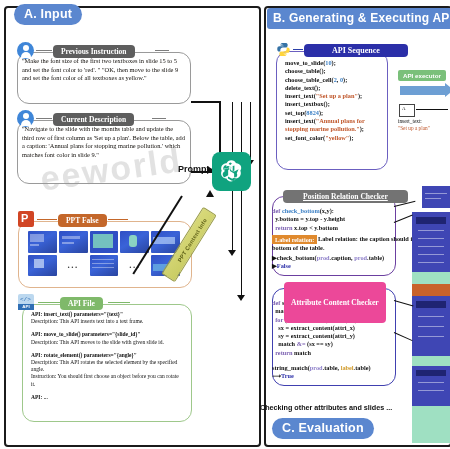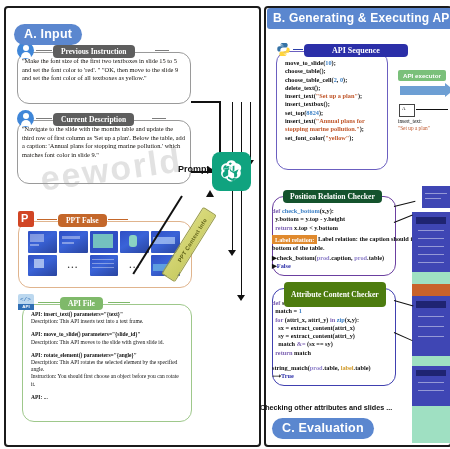--- a/index.html
+++ b/index.html
@@ -8,21 +8,21 @@
   .root{position:absolute;inset:0;}
 
   
   .panel{position:absolute;border:2px solid #1b1b1b;border-radius:4px;background:#fff;}
   #panelA{left:4px;top:6px;width:253px;height:437px;}
   #panelB{left:264px;top:6px;width:184px;height:437px;}
 
   .panel-badge{position:absolute;background:#5b87cf;color:#fff;border-radius:12px;
      font-family:"Liberation Sans",sans-serif;font-weight:bold;font-size:12.5px;
      padding:3px 10px 4px 10px;letter-spacing:.2px;white-space:nowrap;z-index:20;}
-  #badgeA{left:14px;top:24px;}
+  #badgeA{left:14px;top:4px;}
   #badgeB{left:267px;top:8px;border-radius:3px;padding:3px 6px 4px 6px;font-size:12px;}
   #badgeC{left:272px;top:418px;}
 
   
   .bubble{position:absolute;border-radius:12px;background:#fff;}
   .chip{position:absolute;border-radius:4px;font-family:"Liberation Serif",serif;
      font-weight:bold;font-size:7.5px;color:#fff;padding:2px 8px;white-space:nowrap;z-index:6;}
   .dash{position:absolute;height:1px;z-index:5;}
 
   .avatar{position:absolute;width:17px;height:17px;border-radius:50%;
@@ -232,36 +232,36 @@
   <div class="minislide">
     <span>A</span>
   </div>
   <div class="arrow-line" style="left:416px;top:109px;width:32px;height:1.4px;"></div>
   <div style="position:absolute;left:398px;top:118px;font-size:5.3px;line-height:7px;font-family:'Liberation Serif',serif;">
     <div>insert_text:</div>
     <div class="str">"Set up a plan"</div>
   </div>
 
   <div class="bubble" style="left:272px;top:196px;width:122px;height:78px;border:1.4px solid #6b3fa0;"></div>
-  <div class="chip" style="left:283px;top:190px;background:#14532d;font-size:7.6px;padding:2px 7px;">Position Relation Checker</div>
+  <div class="chip" style="left:283px;top:190px;background:#737373;font-size:7.6px;padding:2px 20px;text-decoration:underline;">Position Relation Checker</div>
 
   <div class="code" style="left:272px;top:207px;"><span class="kw">def </span><span class="cmt">check_bottom</span><span>(x,y):
   y.bottom = y.top - y.height
   </span><span class="kw">return</span><span> x.top &lt; y.bottom</span></div>
   <div style="position:absolute;left:272px;top:235px;background:#e08a2e;color:#fff;font-size:6.2px;
               font-family:'Liberation Serif',serif;font-weight:bold;padding:1px 3px;">Label relation:</div>
   <div style="position:absolute;left:318px;top:235px;font-size:6.3px;line-height:8.3px;font-weight:bold;
               font-family:'Liberation Serif',serif;">Label relation: the caption should in the</div>
   <div style="position:absolute;left:272px;top:244px;font-size:6.3px;font-weight:bold;
               font-family:'Liberation Serif',serif;">bottom of the table.</div>
   <div class="code" style="left:272px;top:254px;">▶<span>check_bottom(</span><span class="tok-prod">prod</span><span>.caption, </span><span class="tok-prod">prod</span><span>.table)</span></div>
   <div class="code" style="left:272px;top:262px;">▶<span class="false">False</span></div>
 
   <div class="bubble" style="left:272px;top:288px;width:122px;height:96px;border:1.4px solid #4040b0;"></div>
-  <div class="chip" style="left:284px;top:282px;background:#4d7c0f;font-size:7.6px;padding:8px 7px;">Attribute Content Checker</div>
+  <div class="chip" style="left:284px;top:282px;background:#ec4899;font-size:7.6px;padding:16px 7px;">Attribute Content Checker</div>
 
   <div class="code" style="left:272px;top:299px;"><span class="kw">def </span><span>string_match(x,y):
   match = </span><span class="num">1</span><span>
   </span><span class="kw">for</span><span> (attri_x, attri_y) </span><span class="kw">in</span><span> </span><span class="cmt">zip</span><span>(x,y):
     sx = extract_content(attri_x)
     sy = extract_content(attri_y)
     match </span><span class="kw">&amp;=</span><span> (sx == sy)
   </span><span class="kw">return</span><span> match</span></div>
   <div class="code" style="left:272px;top:364px;"><span>string_match(</span><span class="tok-prod">prod</span><span>.table, </span><span class="tok-lab">label</span><span>.table)</span></div>
   <div class="code" style="left:272px;top:372px;">⟶<span class="true">True</span></div>

